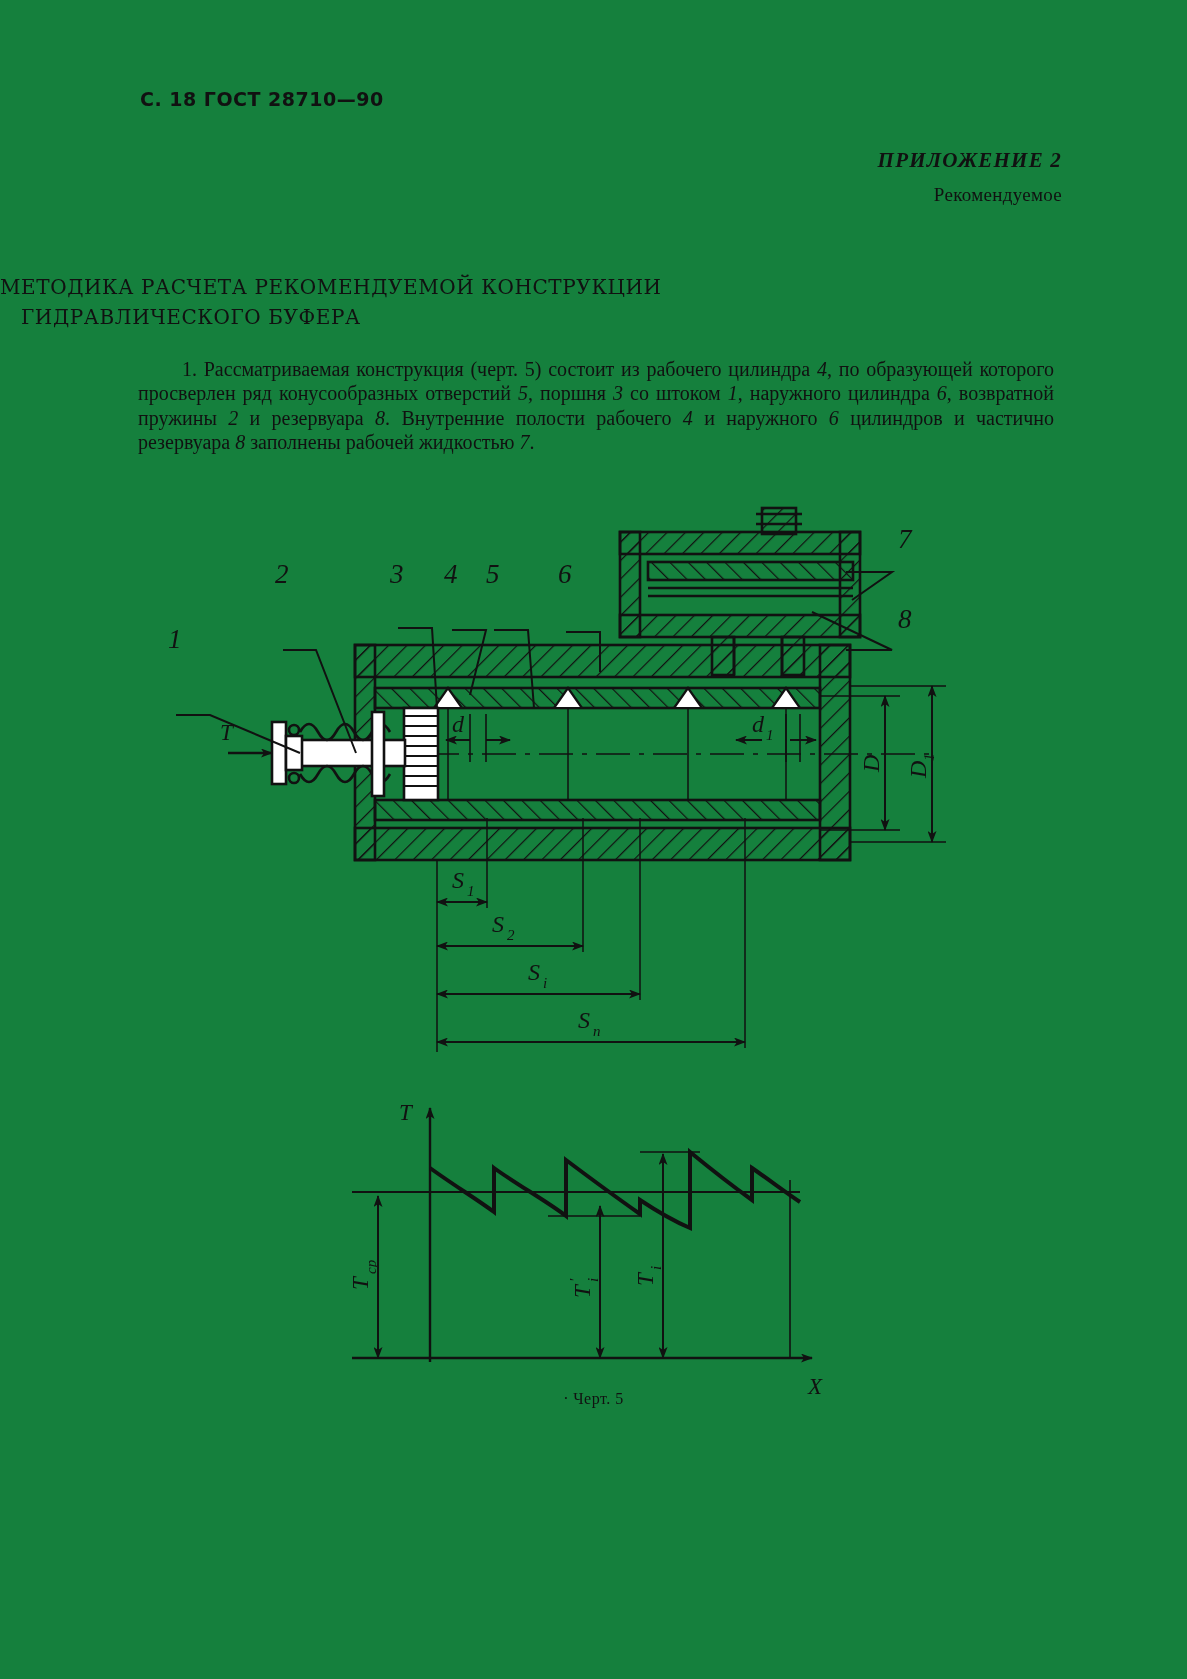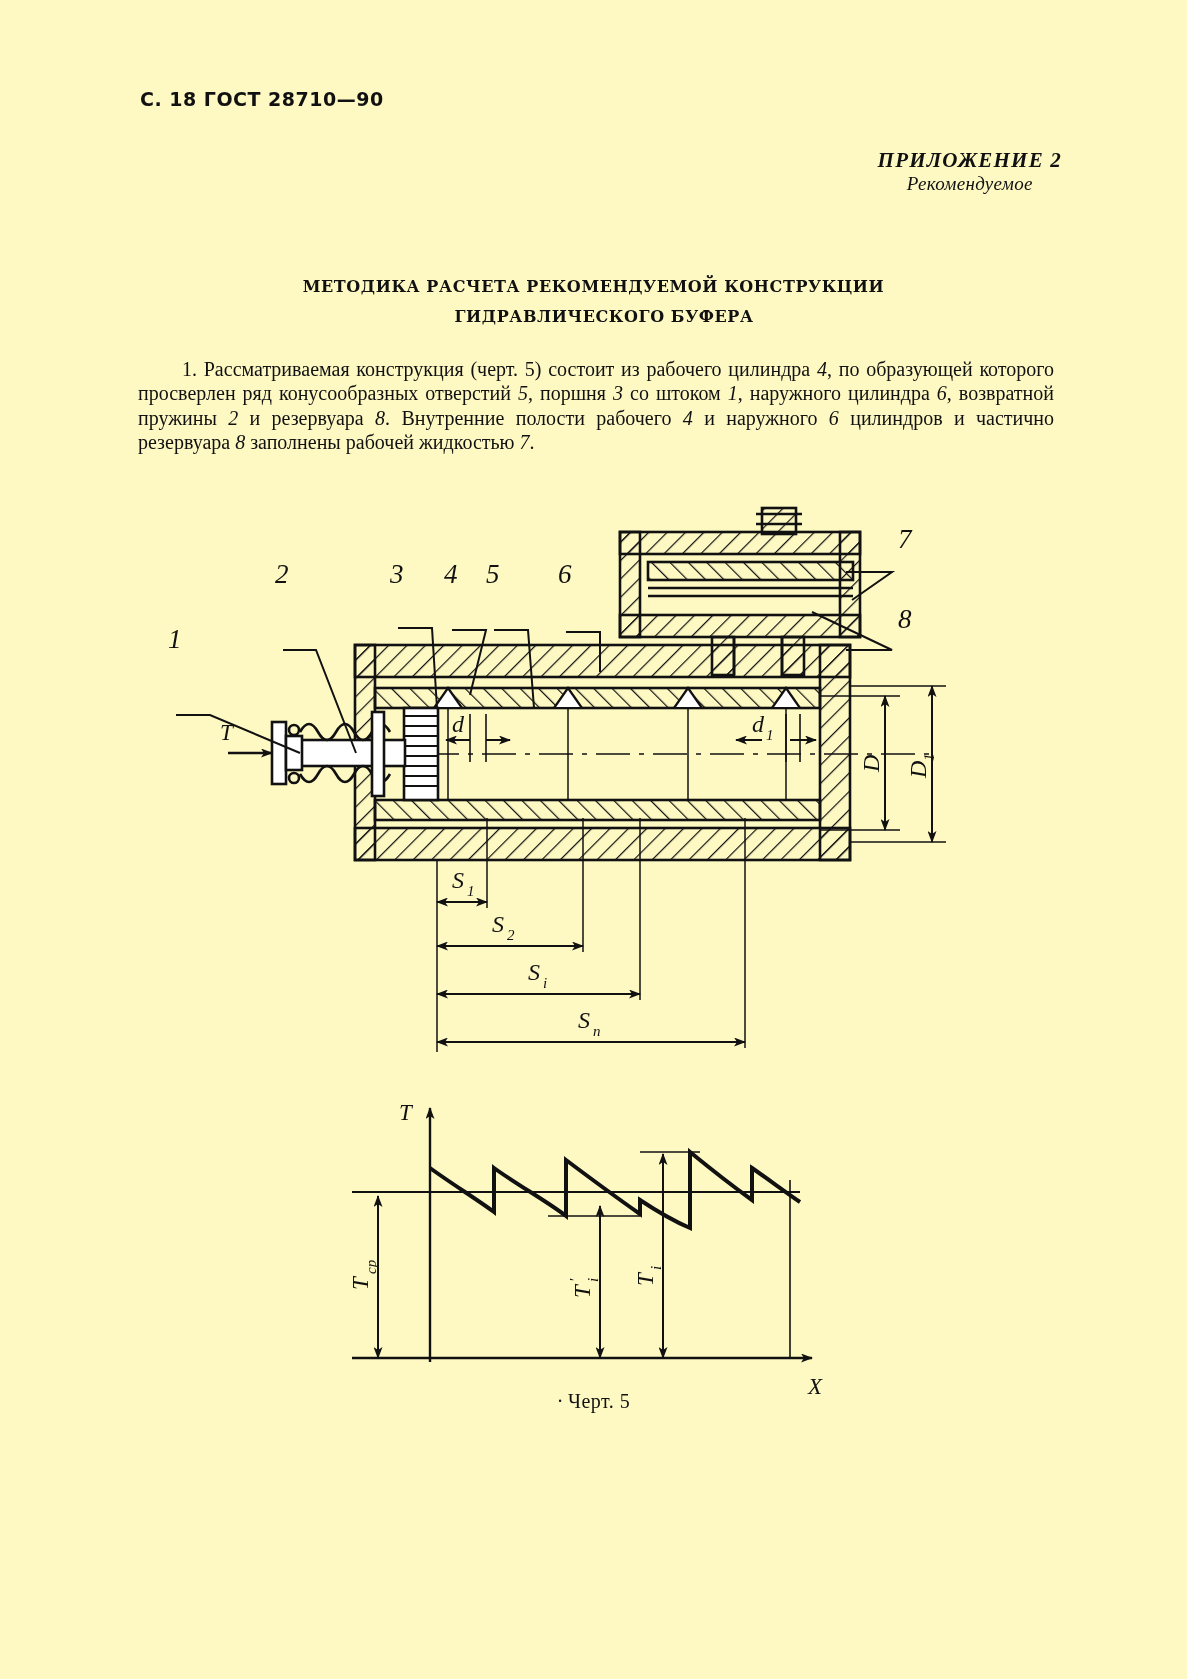--- a/index.html
+++ b/index.html
@@ -12,21 +12,21 @@
     height: 1679px;
     position: relative;
     font-family: "Liberation Serif", serif;
     color: #111111;
     overflow: hidden;
   }
 
   .page {
     position: absolute;
     inset: 0;
-    background: #fef9c3;
+    background: #15803d;
   }
 
   
   .runhead {
     position: absolute;
     left: 140px;
     top: 88px;
     font-family: "DejaVu Sans", sans-serif;
     font-weight: bold;
     font-size: 19px;
@@ -43,36 +43,35 @@
   }
   .appendix-title {
     font-family: "Liberation Serif", serif;
     font-style: italic;
     font-weight: bold;
     font-size: 21px;
     letter-spacing: 1.2px;
   }
   .appendix-sub {
     font-family: "Liberation Serif", serif;
-    font-style: italic;
     font-size: 19px;
+    margin-top: 11px;
     letter-spacing: 0.3px;
-    text-align: center;
   }
 
   
   .doc-title {
     position: absolute;
     left: 0;
     right: 0;
     top: 272px;
-    text-align: center;
+    text-align: left;
     font-family: "DejaVu Serif", serif;
-    font-weight: bold;
-    font-size: 16px;
+    font-weight: normal;
+    font-size: 20px;
     letter-spacing: 0.6px;
     line-height: 30px;
   }
   .doc-title .l2 { display: block; padding-left: 21px; }
 
   
   .para {
     position: absolute;
     left: 138px;
     top: 357px;
@@ -95,21 +94,21 @@
   }
   .figure svg { display: block; }
 
   .caption {
     position: absolute;
     left: 0;
     right: 0;
     top: 1390px;
     text-align: center;
     font-family: "Liberation Serif", serif;
-    font-size: 20px;
+    font-size: 16px;
     letter-spacing: 0.5px;
   }
   .caption .dot { margin-right: 4px; }
 </style>
 </head>
 <body>
 
 <div class="page">
 
   <div class="runhead">С. 18 ГОСТ 28710—90</div>

